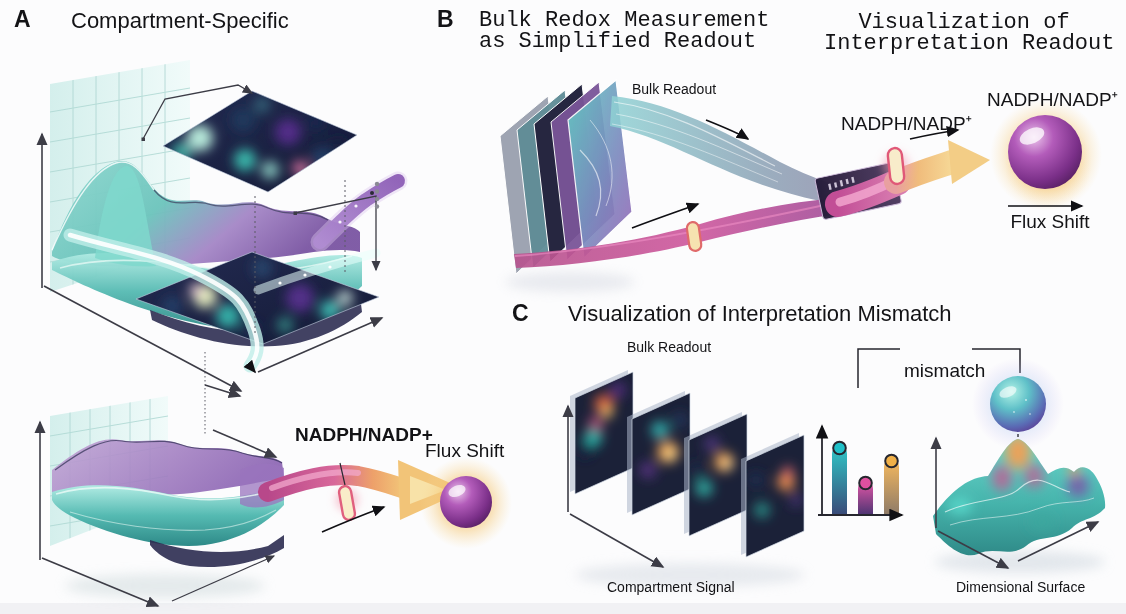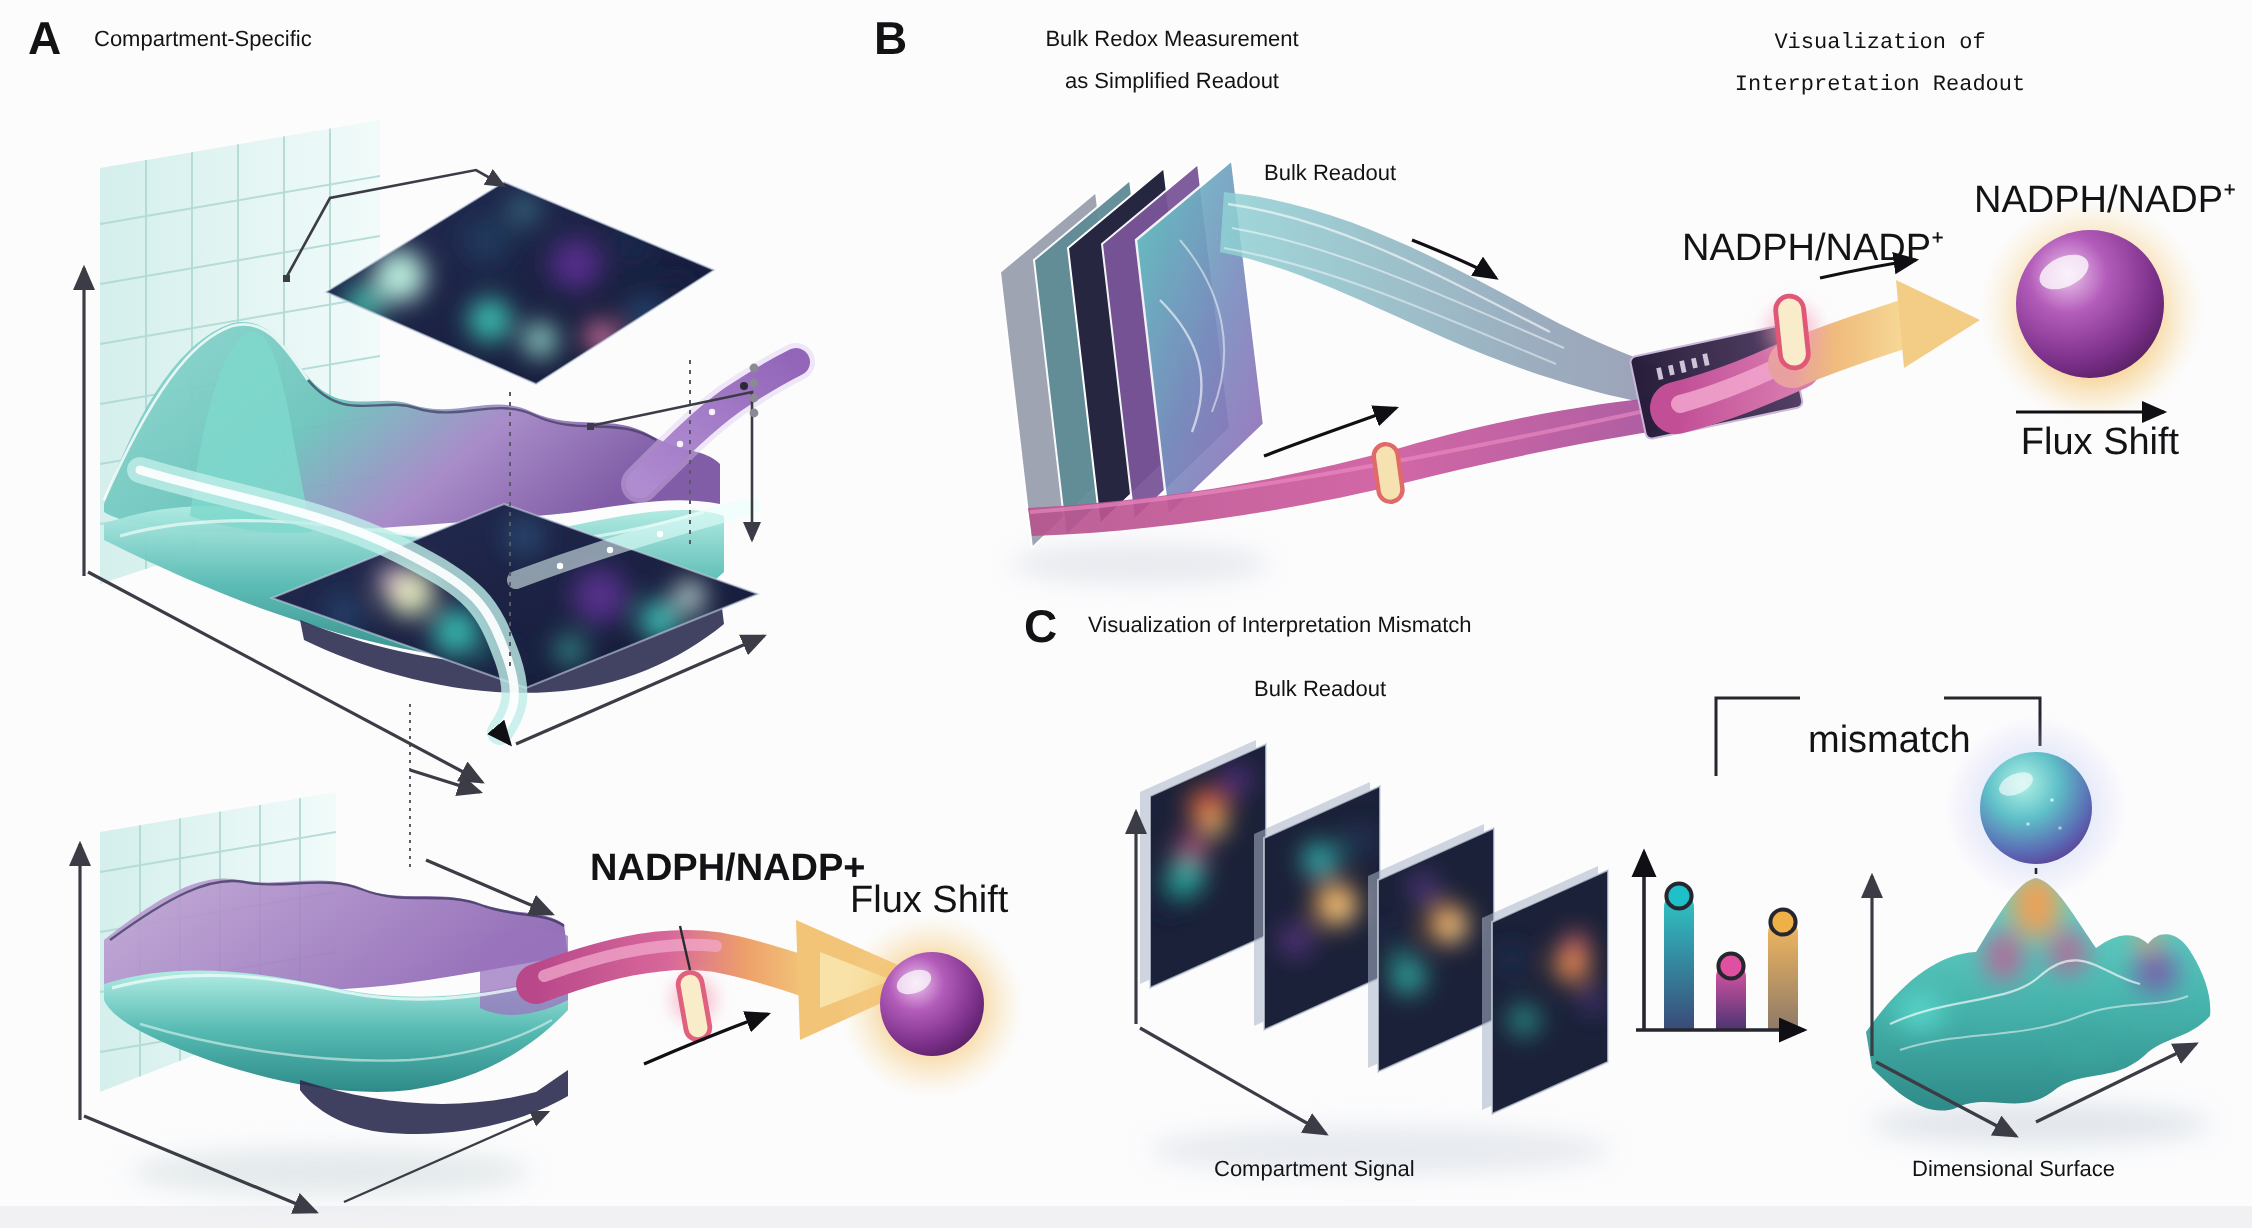--- a/index.html
+++ b/index.html
@@ -1,24 +1,24 @@
 <!DOCTYPE html>
 <html><head>
 <meta charset="utf-8">
 <style>
   html,body{margin:0;padding:0;background:#fcfcfd;}
   .stage{position:relative;width:1126px;height:614px;overflow:hidden;
          font-family:"Liberation Sans",sans-serif;color:#131316;background:#fcfcfd;}
   .art{position:absolute;left:0;top:0;z-index:1;}
   .lbl{position:absolute;z-index:5;white-space:nowrap;color:#131316;}
   .panel-letter{font-size:23px;font-weight:bold;}
-  .title{font-size:11px;line-height:21px;}
+  .title{font-size:22px;line-height:21px;margin-left:24px;}
   .title.center{text-align:center;}
   .small{font-size:19px;}
-  .small-b{font-size:11px;text-align:right;}
+  .small-b{font-size:14px;text-align:right;}
   .bottom-strip{position:absolute;left:0;top:603px;width:1126px;height:11px;background:#f1f1f4;z-index:0;}
 </style>
 </head>
 <body>
 <div class="stage">
 
 <div class="bottom-strip"></div>
 
 <svg class="art" width="1126" height="614" viewBox="0 0 1126 614">
 <defs>
@@ -501,21 +501,21 @@
     <path d="M938,531 L1008,568" marker-end="url(#mk-arrow)"></path>
     <path d="M1018,561 L1098,522" marker-end="url(#mk-arrow)"></path>
   </g>
 </g>
 </svg>
 
 <div class="lbl panel-letter" style="left:14px;top:6px;">A</div>
 <div class="lbl title" style="left:47px;top:10px;">Compartment-Specific</div>
 
 <div class="lbl panel-letter" style="left:437px;top:6px;">B</div>
-<div class="lbl title center" style="left:455px;top:10px;width:262px;">
+<div class="lbl title center" style="left:455px;top:10px;width:262px;font-family:Liberation Mono, monospace;">
   <div>Bulk Redox Measurement</div>
   <div>as Simplified Readout</div>
 </div>
 <div class="lbl title center" style="left:800px;top:12px;width:280px;font-family:Liberation Mono, monospace;">
   <div>Visualization of</div>
   <div>Interpretation Readout</div>
 </div>
 <div class="lbl small-b" style="left:632px;top:81px;">Bulk Readout</div>
 <div class="lbl small" style="left:841px;top:110px;">NADPH/NADP⁺</div>
 <div class="lbl small" style="left:987px;top:86px;">NADPH/NADP⁺</div>

